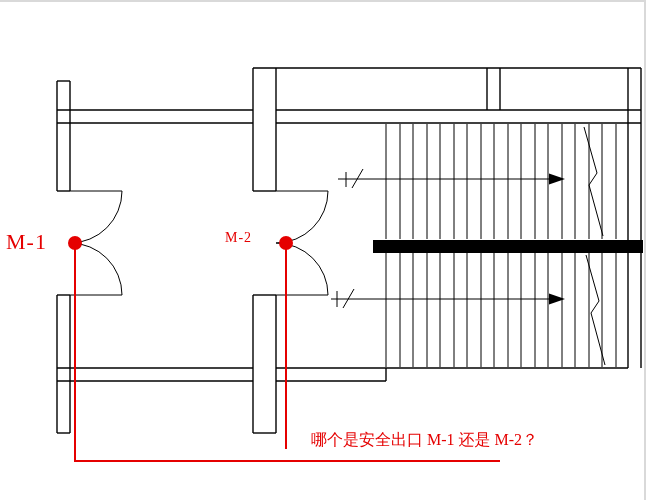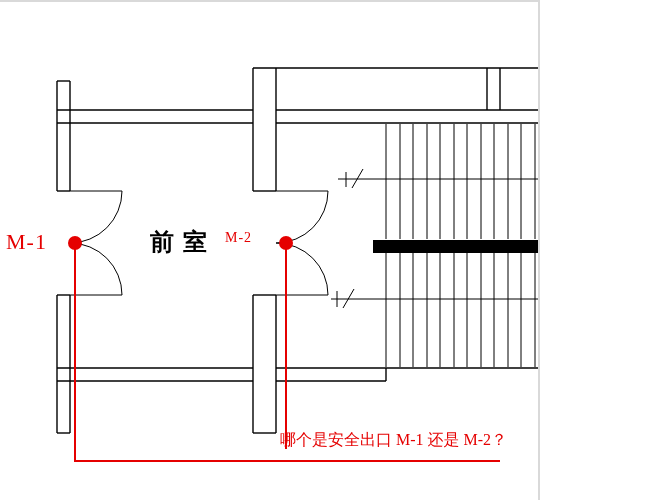--- a/index.html
+++ b/index.html
@@ -1,39 +1,39 @@
 <!DOCTYPE html>
 <html style="--line: #000000; --red: #e50000; --bg: #ffffff;"><head>
 <meta charset="utf-8">
 <style>
   * { margin: 0; padding: 0; box-sizing: border-box; }
   html, body { background: #ffffff; }
   body { font-family: "Liberation Serif", "DejaVu Serif", serif; }
   .canvas {
     position: relative;
-    width: 540px;
+    width: 646px;
     height: 500px;
     background: var(--bg, #ffffff);
     overflow: hidden;
     border-top: 2px solid #d9d9d9;
     border-right: 2px solid #d9d9d9;
     text-align: right;
   }
   svg.plan { position: absolute; left: 0; top: 0; }
   .blk  { stroke: var(--line, #000); stroke-width: 1.4; fill: none; }
   .thin { stroke: var(--line, #000); stroke-width: 1;   fill: none; }
   .redline { stroke: var(--red, #e50000); stroke-width: 2; fill: none; }
   .reddot  { fill: var(--red, #e50000); stroke: none; }
   .blkfill { fill: var(--line, #000); stroke: none; }
   .label { position: absolute; white-space: nowrap; line-height: 1; }
   .red-text { color: var(--red, #e50000); }
   .label-m1 { left: 6px;   top: 229px; font-size: 22px; letter-spacing: 1px; }
   .label-m2 { left: 225px; top: 229px; font-size: 14px; letter-spacing: 1px; }
   .label-room { left: 150px; top: 228px; font-size: 24px; color: #000; letter-spacing: 9px; font-weight: 600; }
-  .label-question { left: 269px; top: 430px; font-size: 16px; padding-left: 11px; }
+  .label-question { left: 300px; top: 430px; font-size: 16px; padding-left: 11px; }
 </style>
 </head>
 <body>
 
 <div class="canvas">
 
   <svg class="plan" width="646" height="500" viewBox="0 0 646 500">
 
     <g>
 
@@ -116,19 +116,18 @@
     <g>
       <polyline class="redline" points="75,241 75,459 500,459"></polyline>
       <line class="redline" x1="286" y1="241" x2="286" y2="447"></line>
     </g>
     <circle class="reddot" cx="75" cy="241" r="7"></circle>
     <circle class="reddot" cx="286" cy="241" r="7"></circle>
   </svg>
 
   <div class="label red-text label-m1">M-1</div>
 
-  <div class="label label-room">前室</div>
 
   <div class="label red-text label-m2">M-2</div>
 
   <div class="label red-text label-question">哪个是安全出口 M-1 还是 M-2？</div>
 
 </div>
 
 </body></html>

